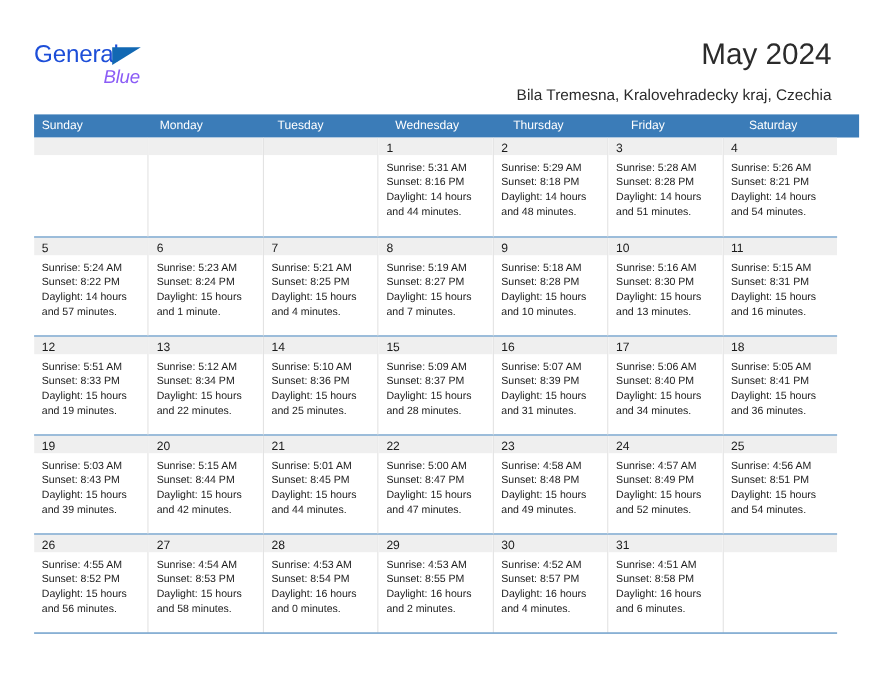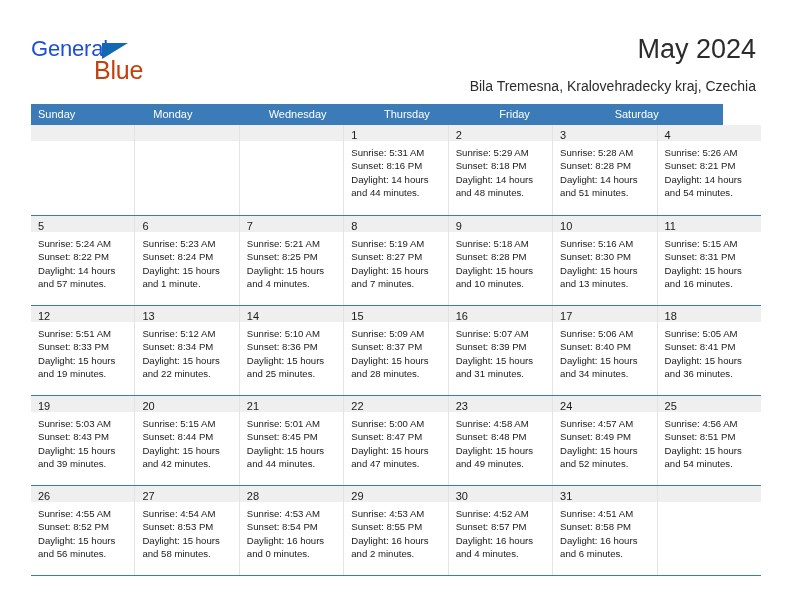--- a/index.html
+++ b/index.html
@@ -52,24 +52,25 @@
     top: 5px;
     width: 0;
     height: 0;
     border-left: 26px solid #1268b3;
     border-bottom: 16px solid transparent;
   }
   .logo-blue {
     position: absolute;
     left: 63px;
     top: 21px;
-    font-size: 25px;
+    font-size: 17px;
     letter-spacing: -0.2px;
-    color: #c2410c;
+    color: #8b5cf6;
     line-height: 22px;
+    font-style: italic;
   }
 
   .title {
     position: absolute;
     right: 36px;
     top: 34px;
     font-size: 27px;
     color: #2b2b2b;
     text-align: left;
     white-space: nowrap;
@@ -88,21 +89,21 @@
 
   
   .calendar {
     position: absolute;
     left: 31px;
     top: 104px;
     width: 730px;
   }
   .weekday-row {
     display: flex;
-    width: 692px;
+    width: 750px;
     height: 21px;
     background: #3b7cb8;
   }
   .weekday {
     flex: 1 1 0;
     color: #ffffff;
     font-size: 11px;
     line-height: 21px;
     padding-left: 7px;
     box-sizing: border-box;
@@ -175,20 +176,21 @@
       <span class="logo-blue">Blue</span>
     </div>
     <div class="title">May 2024</div>
     <div class="subtitle">Bila Tremesna, Kralovehradecky kraj, Czechia</div>
   </div>
 
   <div class="calendar">
     <div class="weekday-row">
       <div class="weekday">Sunday</div>
       <div class="weekday">Monday</div>
+      <div class="weekday">Tuesday</div>
       <div class="weekday">Wednesday</div>
       <div class="weekday">Thursday</div>
       <div class="weekday">Friday</div>
       <div class="weekday">Saturday</div>
     </div>
     <div id="weeks-container">
         <div class="week-row first">
           <div class="day-cell empty">
             <div class="day-head"><span class="day-number"></span></div>
             <div class="day-body"></div>

